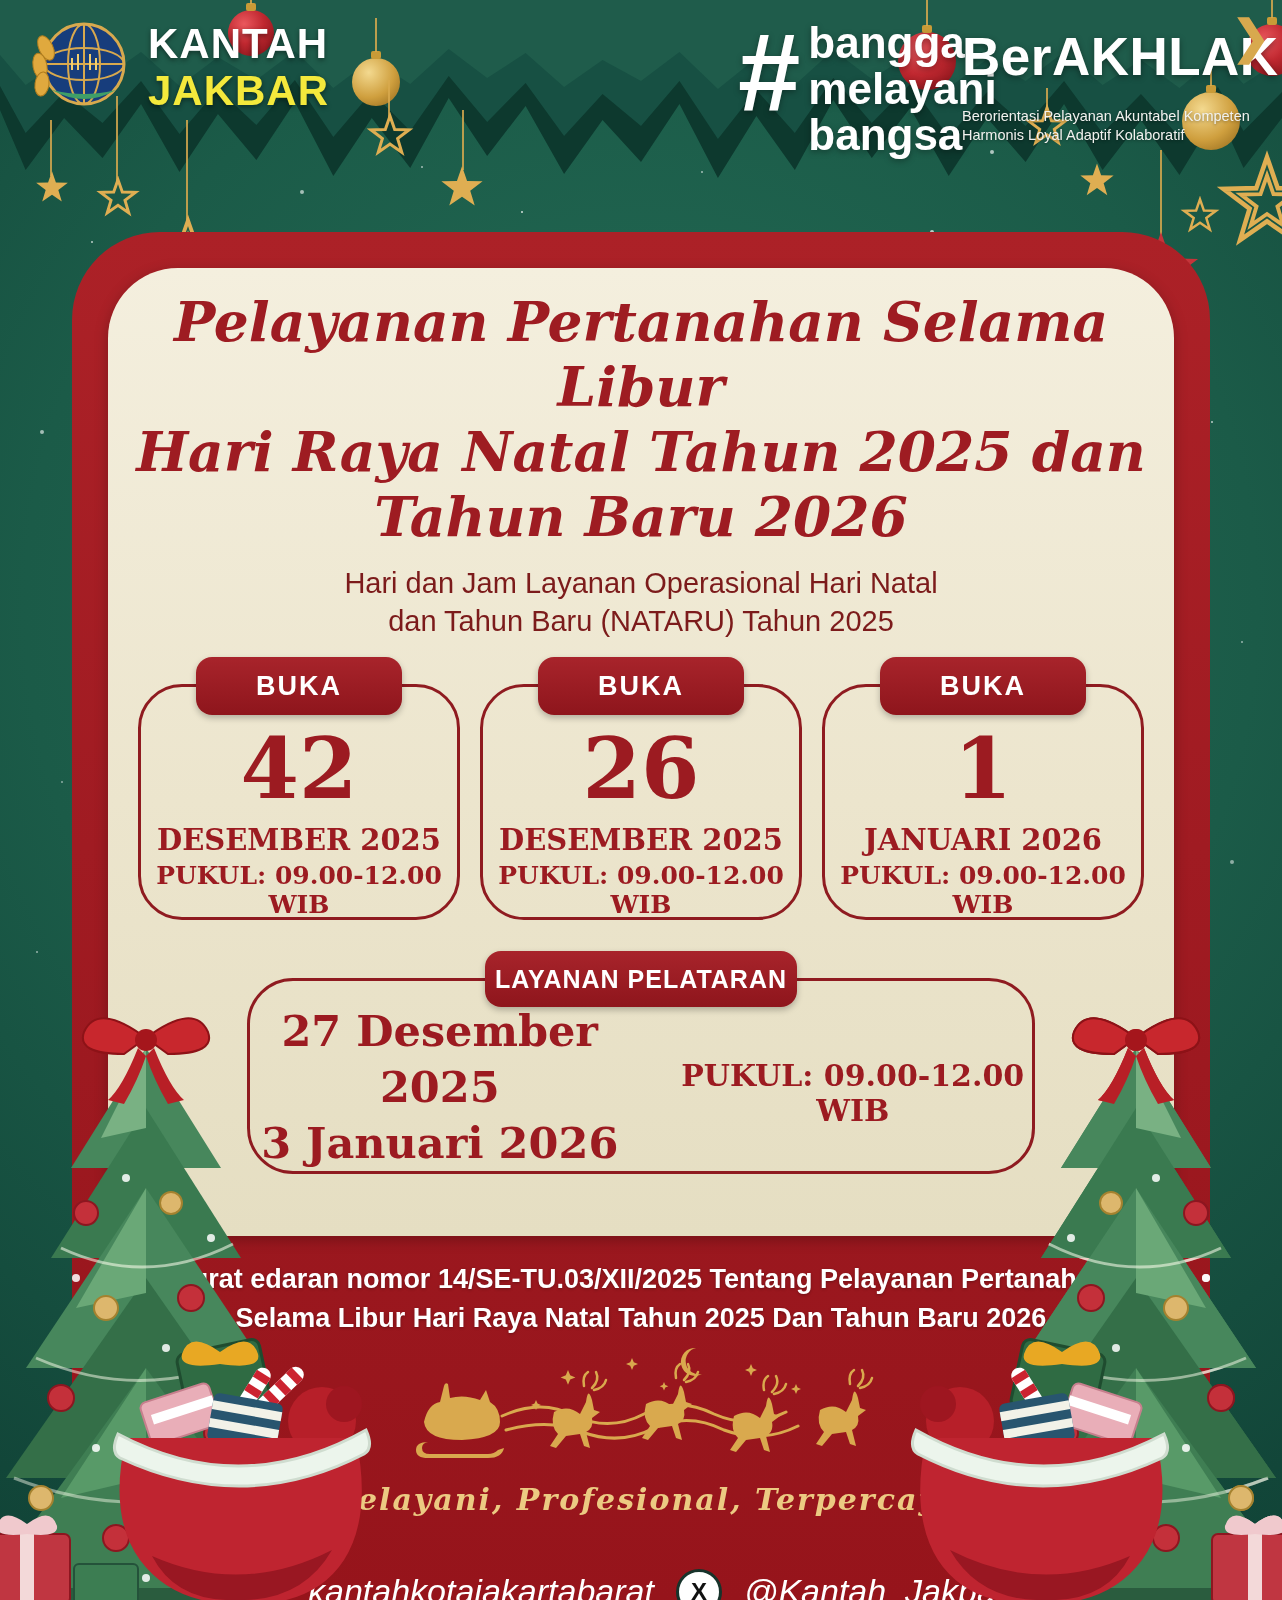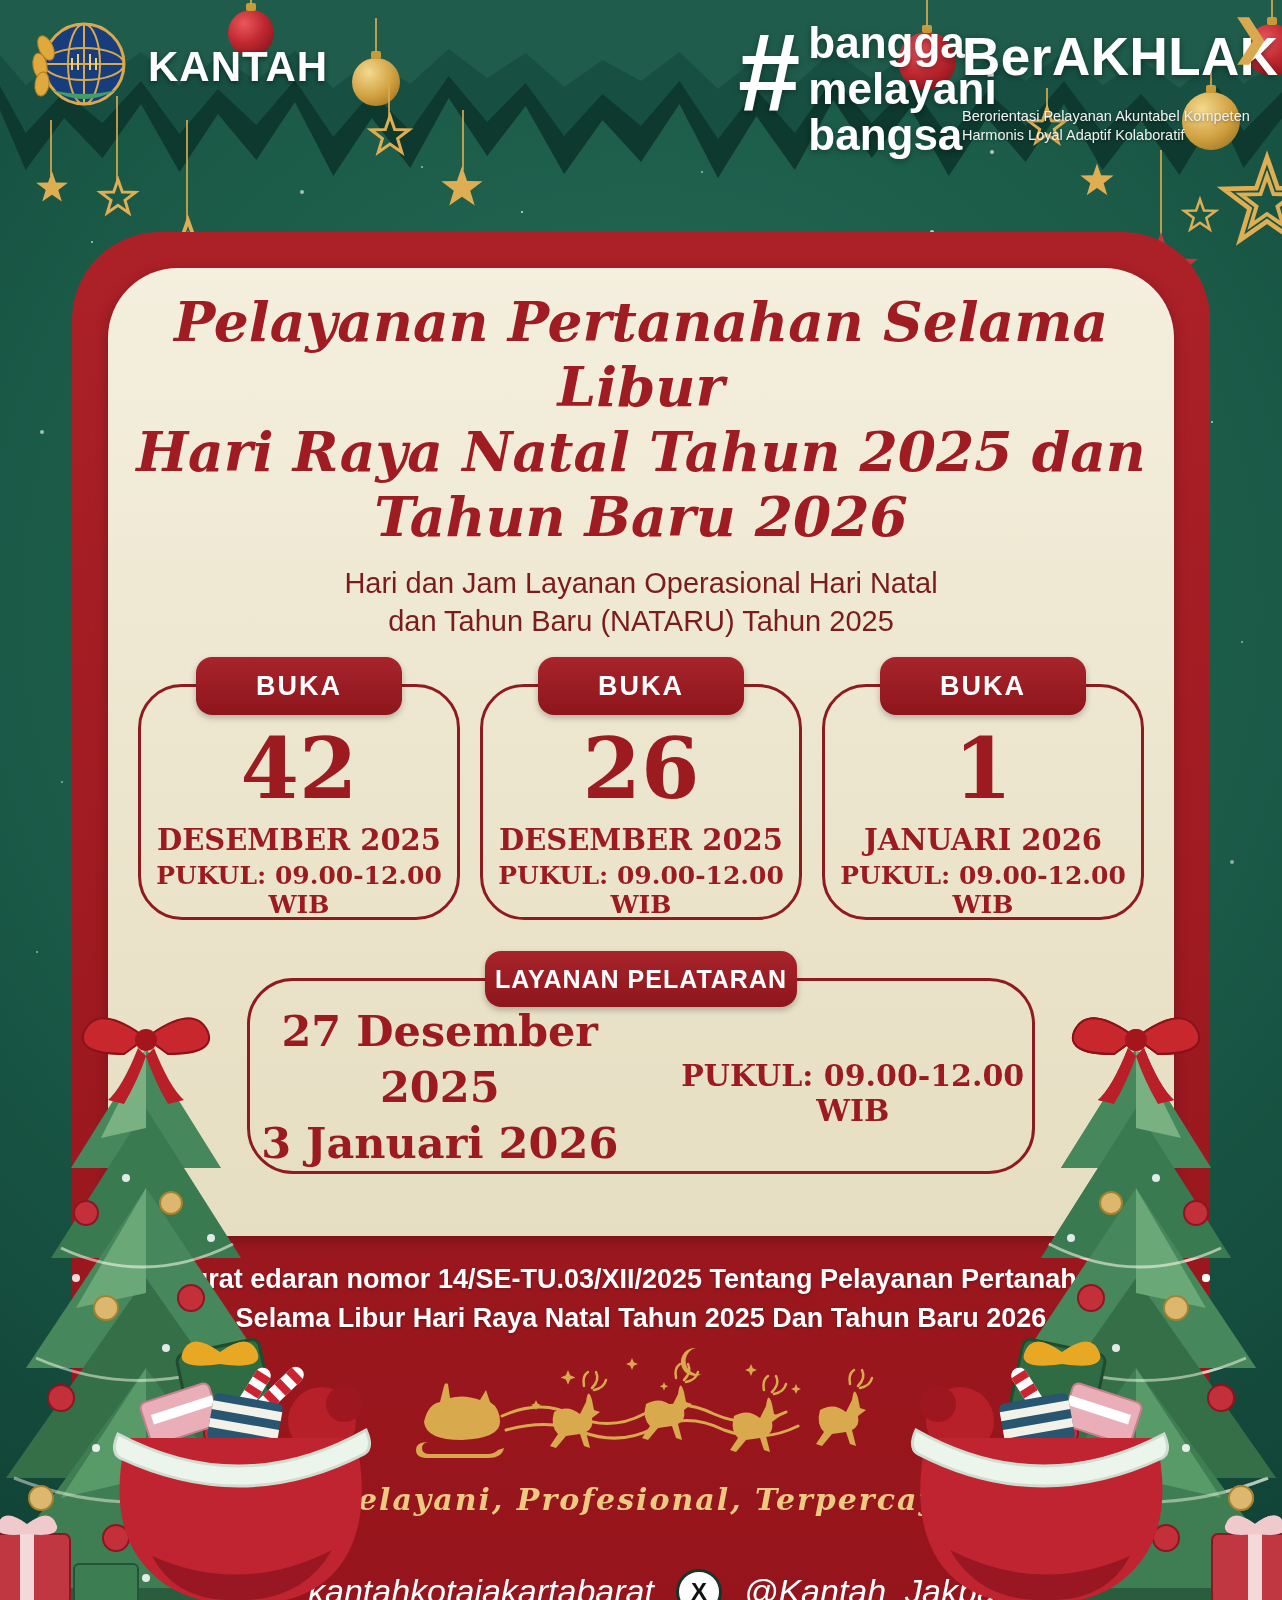--- a/index.html
+++ b/index.html
@@ -152,20 +152,21 @@
         <ellipse cx="18" cy="34" rx="7" ry="13" transform="rotate(-25 18 34)"></ellipse>
         <ellipse cx="12" cy="52" rx="7" ry="13" transform="rotate(-10 12 52)"></ellipse>
         <ellipse cx="14" cy="70" rx="7" ry="12" transform="rotate(8 14 70)"></ellipse>
       </g>
       <g stroke="#f2cf6e" stroke-width="2" fill="none">
         <path d="M44 44 v12 M50 40 v16 M62 40 v16 M68 44 v12"></path>
       </g>
     </svg>
     <div class="org-name">
       <div>KANTAH</div>
+      <div class="l2">JAKBAR</div>
     </div>
   </div>
 
   <div class="hashtag-wrap">
     <div class="hash">#</div>
     <div class="hash-lines">
       <div>bangga</div>
       <div>melayani</div>
       <div>bangsa</div>
     </div>

